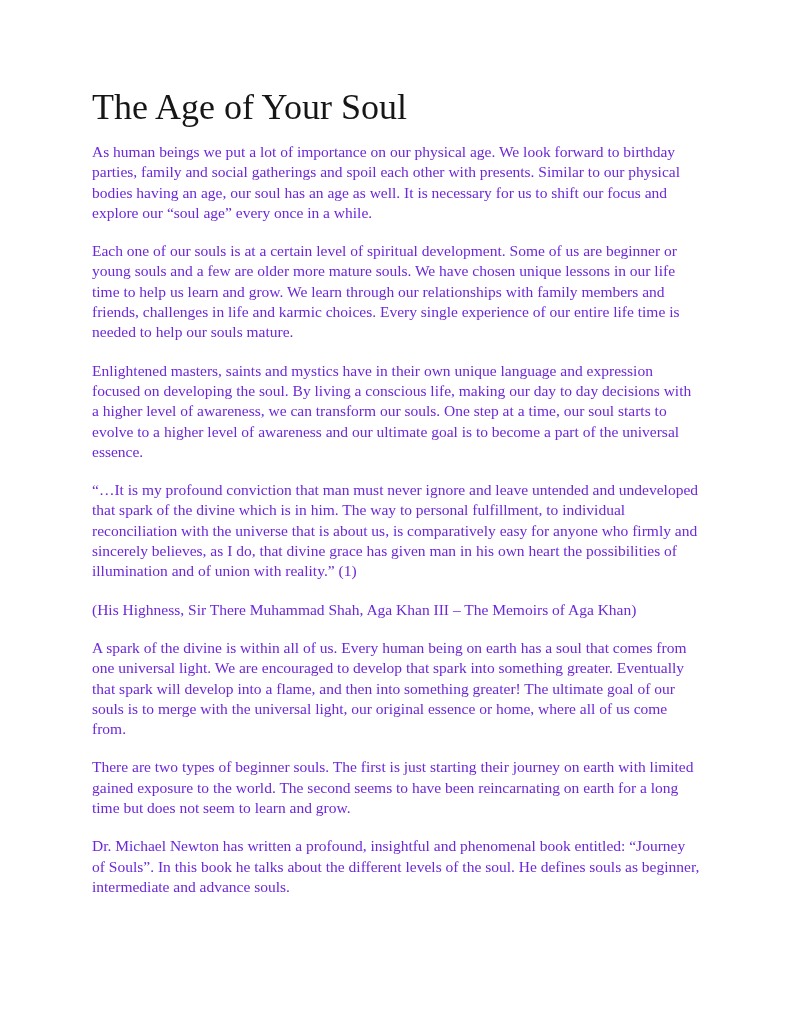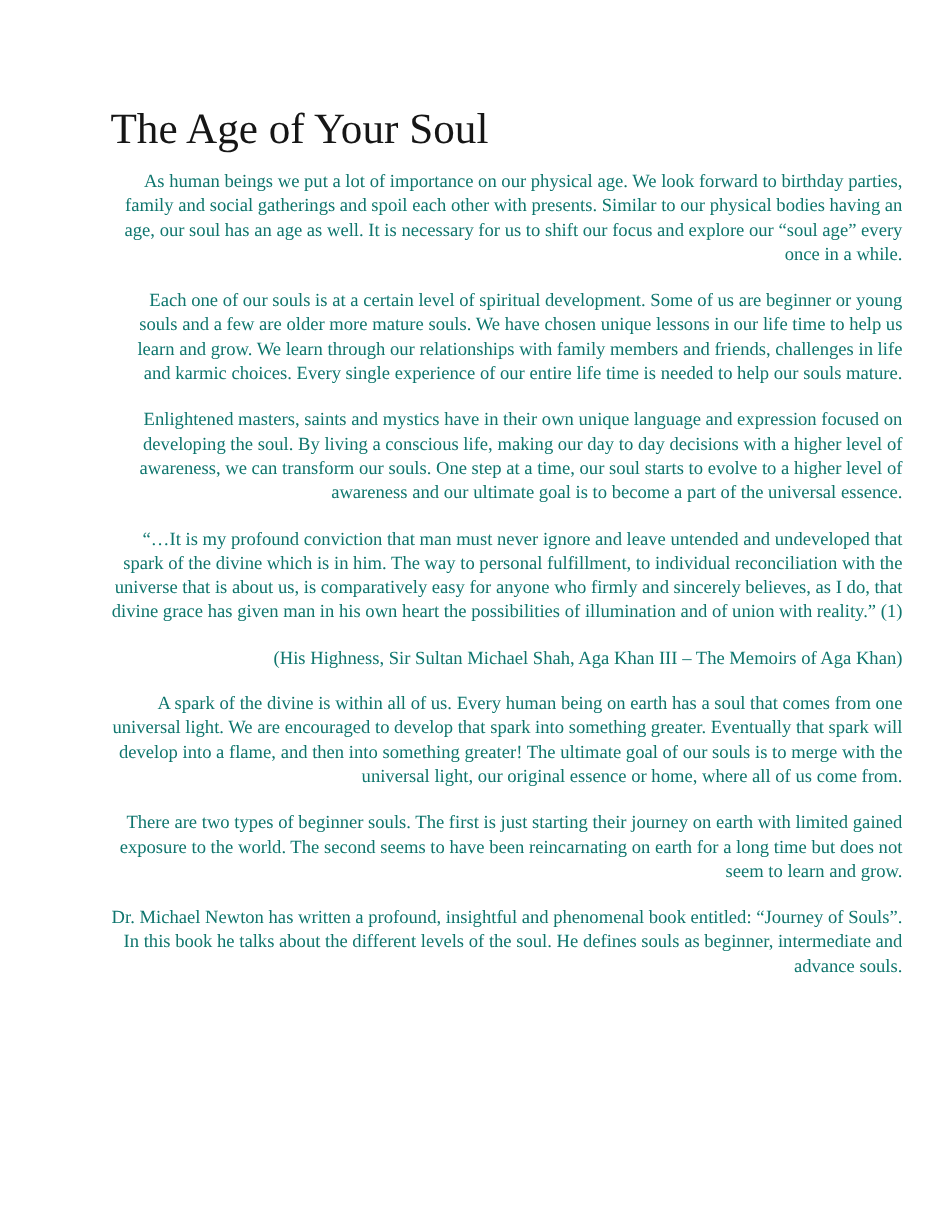--- a/index.html
+++ b/index.html
@@ -8,49 +8,48 @@
       width: 791px;
       height: 1024px;
       font-family: "Liberation Serif", "DejaVu Serif", serif;
       color: #1f1f1f;
       overflow: hidden;
     }
     .page {
       width: 791px;
       height: 1024px;
       background: #ffffff;
-      padding: 89px 39px 0 92px;
+      padding: 89px 91px 0 92px;
     }
     .doc-title {
       font-family: "Liberation Serif", "DejaVu Serif", serif;
       font-weight: 400;
       font-size: 36px;
       line-height: 1.0;
       color: #161616;
       margin: 0 0 17px 0;
       letter-spacing: 0;
     }
     .doc-body p {
       font-size: 15.5px;
       line-height: 20.3px;
       margin: 0 0 18px 0;
-      color: #0f766e;
+      color: #6d28d9;
       text-rendering: optimizeLegibility;
-      text-align: right;
     }
   </style>
 </head>
 <body>
 
 <div class="page">
   <h1 class="doc-title">The Age of Your Soul</h1>
 
   <div class="doc-body">
     <p>As human beings we put a lot of importance on our physical age. We look forward to birthday parties, family and social gatherings and spoil each other with presents. Similar to our physical bodies having an age, our soul has an age as well. It is necessary for us to shift our focus and explore our “soul age” every once in a while.</p>
     <p>Each one of our souls is at a certain level of spiritual development. Some of us are beginner or young souls and a few are older more mature souls. We have chosen unique lessons in our life time to help us learn and grow. We learn through our relationships with family members and friends, challenges in life and karmic choices. Every single experience of our entire life time is needed to help our souls mature.</p>
     <p>Enlightened masters, saints and mystics have in their own unique language and expression focused on developing the soul. By living a conscious life, making our day to day decisions with a higher level of awareness, we can transform our souls. One step at a time, our soul starts to evolve to a higher level of awareness and our ultimate goal is to become a part of the universal essence.</p>
     <p>“…It is my profound conviction that man must never ignore and leave untended and undeveloped that spark of the divine which is in him. The way to personal fulfillment, to individual reconciliation with the universe that is about us, is comparatively easy for anyone who firmly and sincerely believes, as I do, that divine grace has given man in his own heart the possibilities of illumination and of union with reality.” (1)</p>
-    <p>(His Highness, Sir Sultan Michael Shah, Aga Khan III – The Memoirs of Aga Khan)</p>
+    <p>(His Highness, Sir There Muhammad Shah, Aga Khan III – The Memoirs of Aga Khan)</p>
     <p>A spark of the divine is within all of us. Every human being on earth has a soul that comes from one universal light. We are encouraged to develop that spark into something greater. Eventually that spark will develop into a flame, and then into something greater! The ultimate goal of our souls is to merge with the universal light, our original essence or home, where all of us come from.</p>
     <p>There are two types of beginner souls. The first is just starting their journey on earth with limited gained exposure to the world. The second seems to have been reincarnating on earth for a long time but does not seem to learn and grow.</p>
     <p>Dr. Michael Newton has written a profound, insightful and phenomenal book entitled: “Journey of Souls”. In this book he talks about the different levels of the soul. He defines souls as beginner, intermediate and advance souls.</p>
   </div>
 </div>
 
 </body></html>

